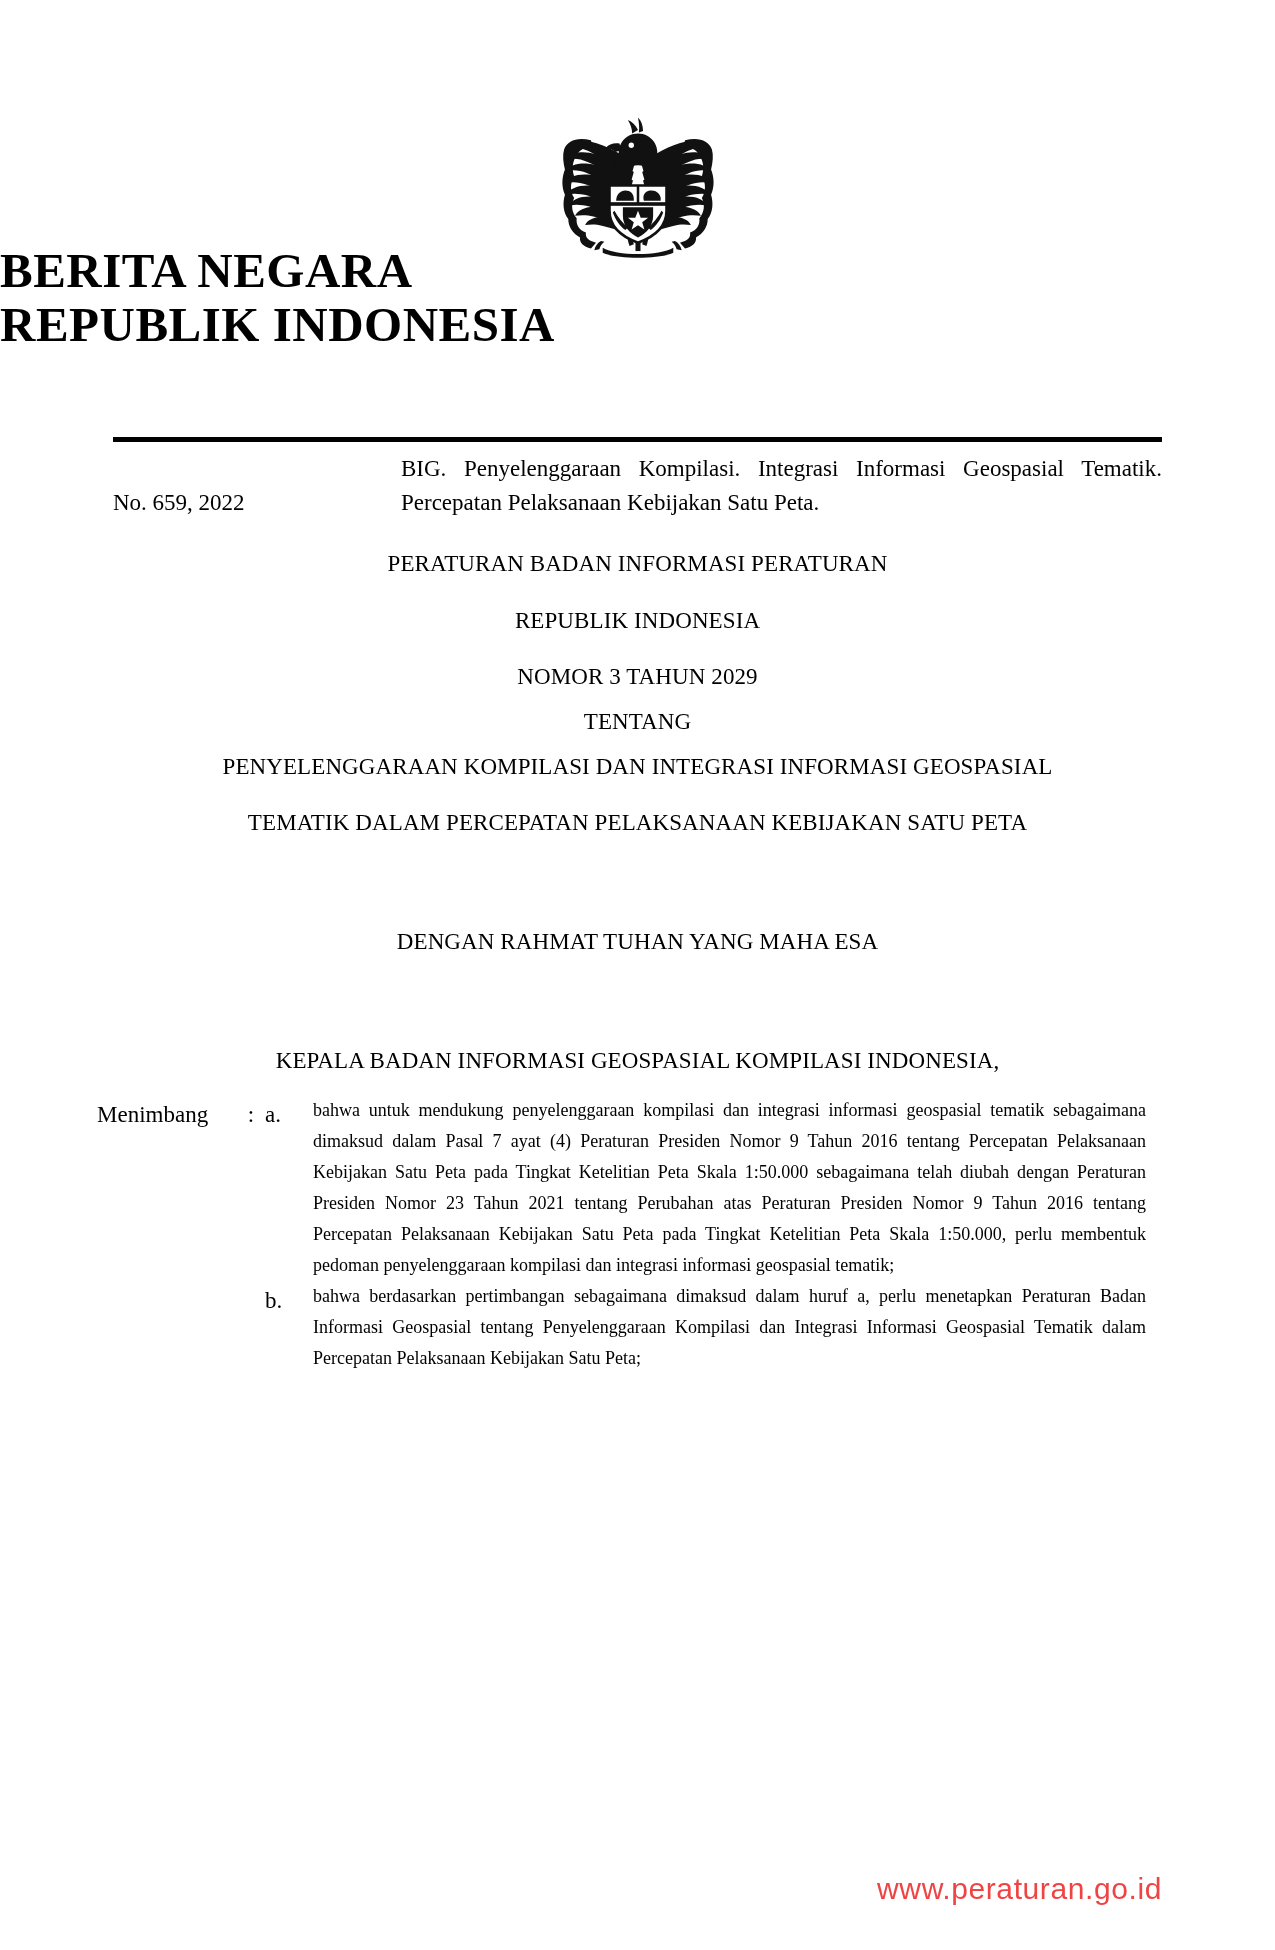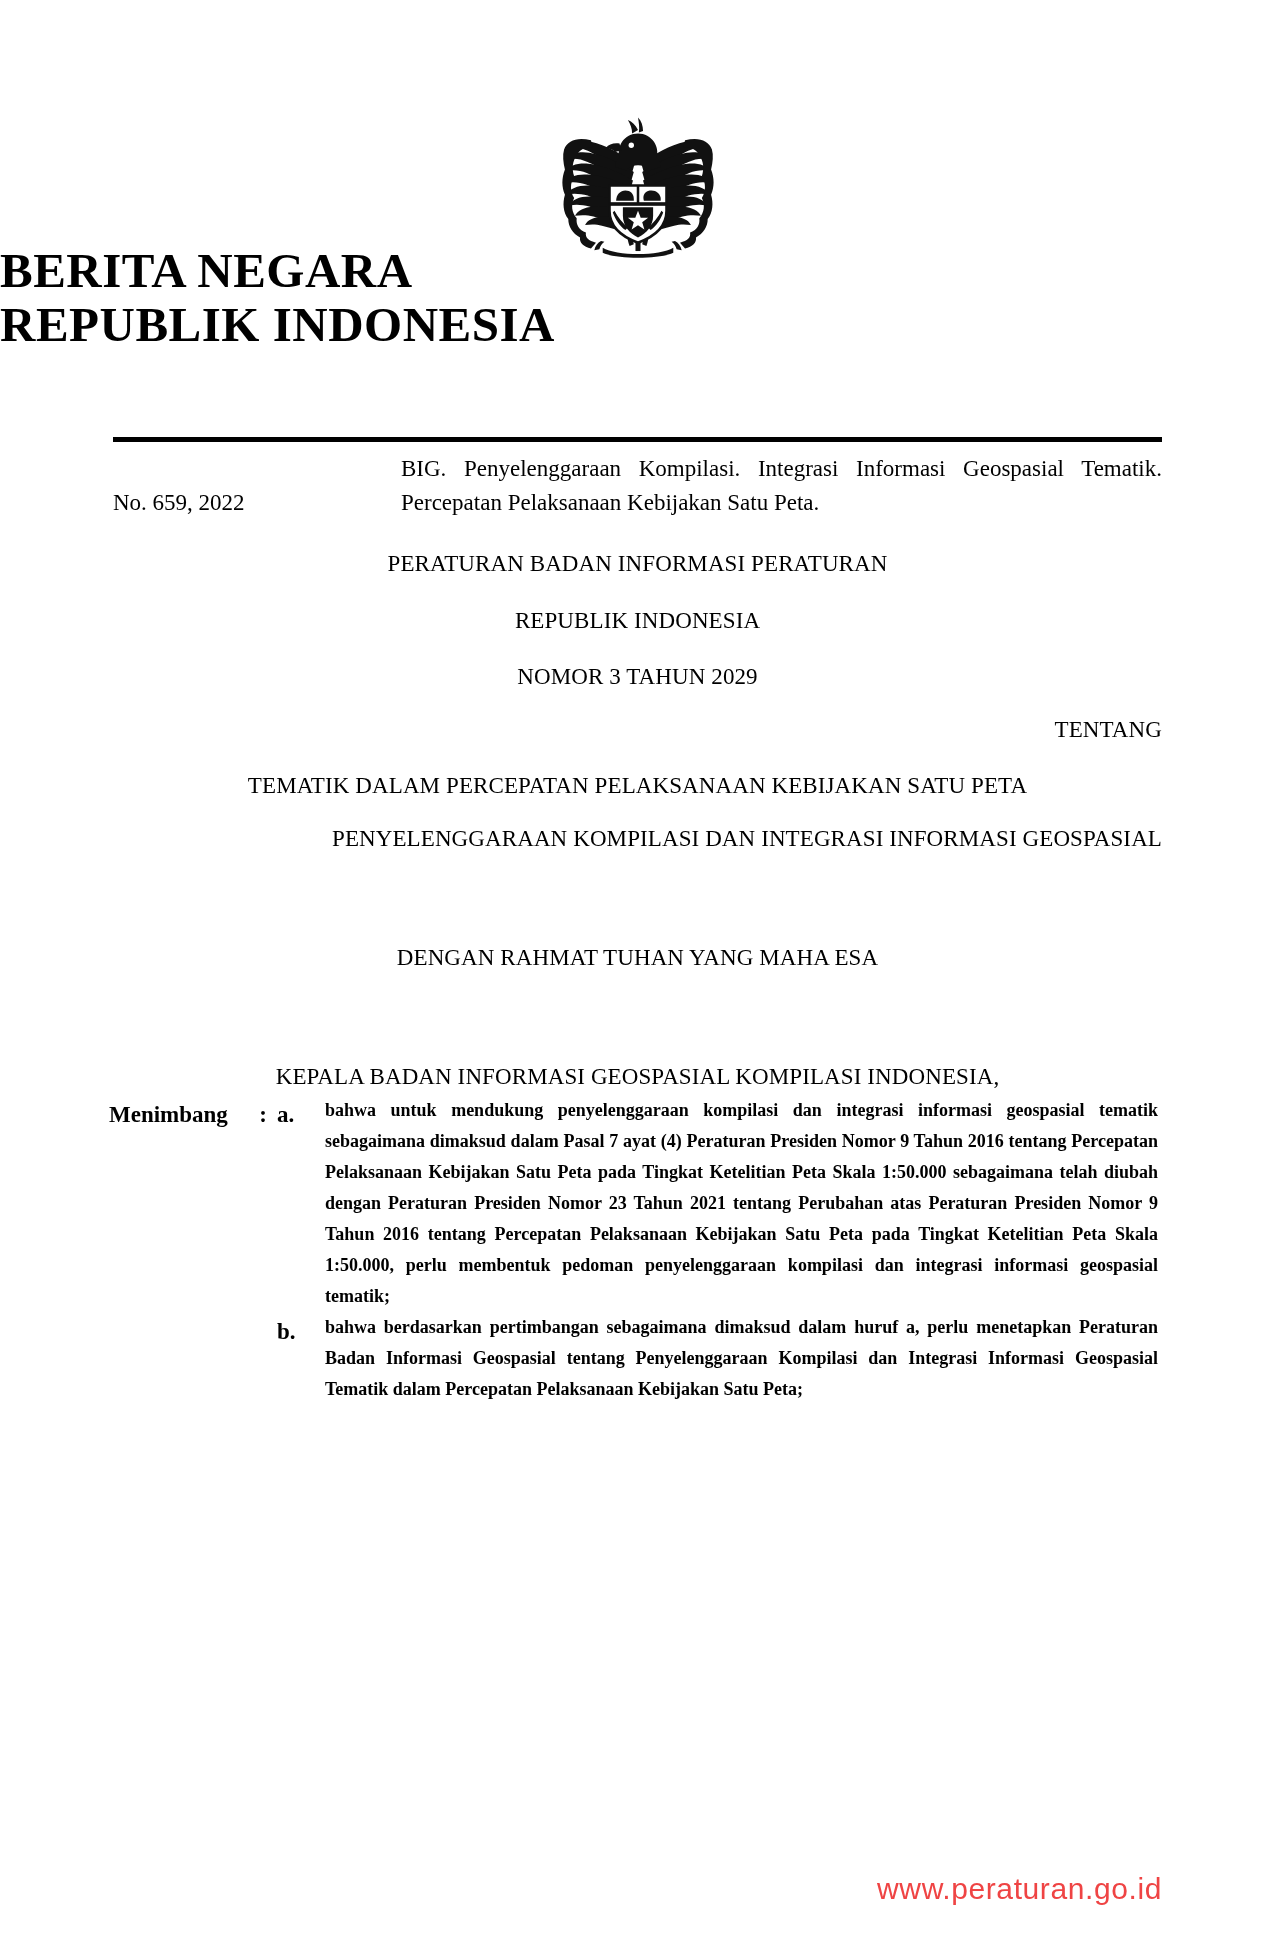--- a/index.html
+++ b/index.html
@@ -105,30 +105,29 @@
     text-align: center;
   }
   .heading-line {
     font-size: 23px;
     line-height: 1.0;
     letter-spacing: 0.1px;
     margin: 0;
   }
   .h-gap-34 { margin-top: 34px; }
   .h-gap-33 { margin-top: 33px; }
-  .h-gap-30 { margin-top: 30px; text-align: right; }
+  .h-gap-30 { margin-top: 22px; }
   .h-gap-72 { margin-top: 96px; }
 
   
   .considering {
     position: absolute;
-    left: 109px;
+    left: 97px;
     top: 1095px;
     width: 1049px;
-    font-weight: bold;
   }
   .cons-row {
     display: flex;
     align-items: flex-start;
   }
   .cons-label {
     flex: 0 0 140px;
     width: 140px;
     font-size: 23px;
     line-height: 1.72;
@@ -265,22 +264,22 @@
   <div class="info-row">
     <div class="info-number">No. 659, 2022</div>
     <div class="info-subject">BIG. Penyelenggaraan Kompilasi. Integrasi Informasi Geospasial Tematik. Percepatan Pelaksanaan Kebijakan Satu Peta.</div>
   </div>
 
   <div class="heading-block">
     <div class="heading-line">PERATURAN BADAN INFORMASI PERATURAN</div>
     <div class="heading-line h-gap-34">REPUBLIK INDONESIA</div>
     <div class="heading-line h-gap-33">NOMOR 3 TAHUN 2029</div>
     <div class="heading-line h-gap-30">TENTANG</div>
+    <div class="heading-line h-gap-30">PENYELENGGARAAN KOMPILASI DAN INTEGRASI INFORMASI GEOSPASIAL</div>
     <div class="heading-line h-gap-33">TEMATIK DALAM PERCEPATAN PELAKSANAAN KEBIJAKAN SATU PETA</div>
-    <div class="heading-line h-gap-30">PENYELENGGARAAN KOMPILASI DAN INTEGRASI INFORMASI GEOSPASIAL</div>
     <div class="heading-line h-gap-72">DENGAN RAHMAT TUHAN YANG MAHA ESA</div>
     <div class="heading-line h-gap-72">KEPALA BADAN INFORMASI GEOSPASIAL KOMPILASI INDONESIA,</div>
   </div>
 
   <div class="considering">
 
     <div class="cons-row">
       <div class="cons-label">Menimbang</div>
       <div class="cons-colon">:</div>
       <div class="cons-marker">a.</div>

